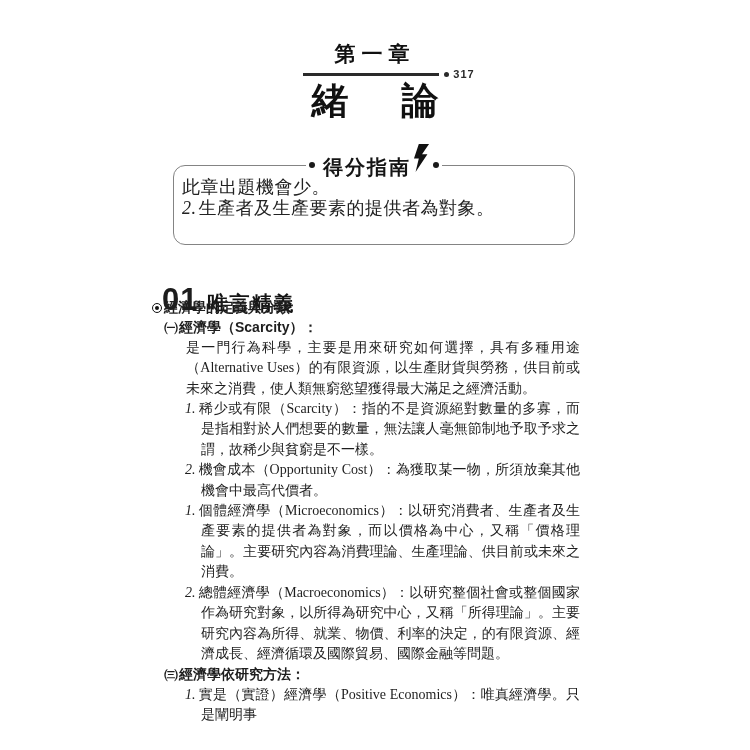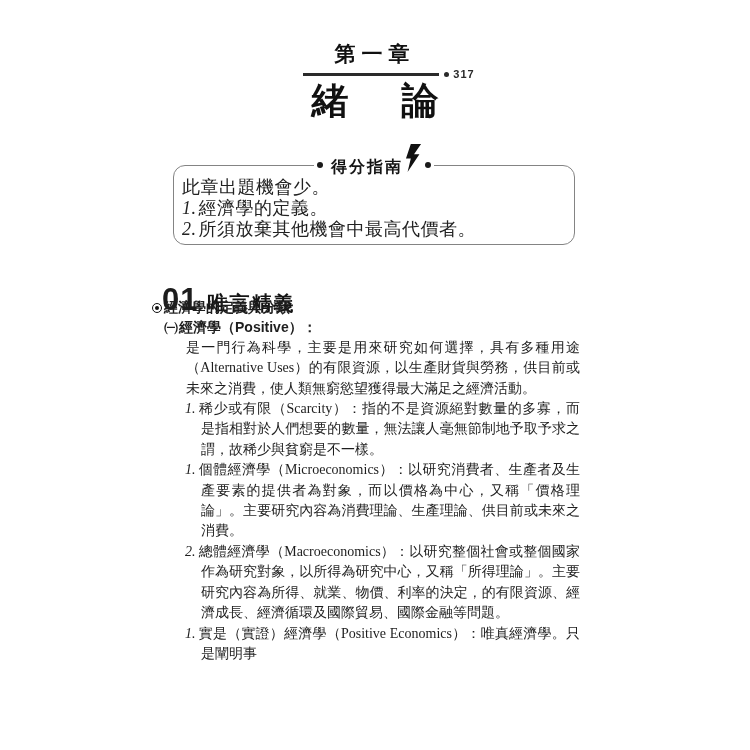--- a/index.html
+++ b/index.html
@@ -40,21 +40,21 @@
     border:1.5px solid #848484; border-radius:12px; background:#fff;
   }
   .guide-label {
     position:absolute; top:-17px; left:50%; transform:translateX(-50%);
     display:flex; align-items:center; background:#ffffff; padding:0 3px;
     white-space:nowrap; height:32px;
   }
   .guide-dot { width:6px; height:6px; border-radius:50%; background:#1a1a1a; flex:none; }
   .guide-title {
     font-family:"Liberation Sans","DejaVu Sans",sans-serif;
-    font-size:16px; font-weight:900; color:#141414; letter-spacing:2px;
+    font-size:20px; font-weight:900; color:#141414; letter-spacing:2px;
     margin:4px 2px 0 8px;
   }
   .bolt { width:17px; height:28px; margin:0 3px 0 0; transform:translateY(-7px); flex:none; }
   .guide-content { padding:11px 14px 0 8px; }
   .guide-line { font-size:18px; line-height:21px; color:#222; letter-spacing:0.5px; }
   .guide-line .num { font-style:italic; margin-right:2px; }
 
   
   .section-header {
     position:absolute; top:254px; left:162px;
@@ -112,33 +112,34 @@
     <div class="guide-label">
       <span class="guide-dot"></span>
       <span class="guide-title">得分指南</span>
       <svg class="bolt" viewBox="0 0 14 26">
         <polygon points="8.5,0 14,0 7.5,9.5 12.5,9.5 1.5,26 4.5,13.5 0,13.5 4.5,0" fill="#111"></polygon>
       </svg>
       <span class="guide-dot"></span>
     </div>
     <div class="guide-content">
         <div class="guide-line"><span>此章出題機會少。</span></div>
-        <div class="guide-line"><span class="num">1.</span><span>經濟學的定義。</span></div>
-        <div class="guide-line"><span class="num">2.</span><span>所須放棄其他機會中最高代價者。</span></div>
+        <div class="guide-line"><span class="num">2.</span><span>生產者及生產要素的提供者為對象。</span></div>
       </div>
   </div>
 
   <div class="section-header">
     <span class="section-number">01</span>
     <span class="section-title">唯言精義</span>
   </div>
 
   <div class="content">
       <div class="blk blk-h1"><span class="fisheye"></span><span class="t">經濟學的定義與分類</span></div>
-      <div class="blk blk-h2"><span class="marker">㈠</span><span class="t">經濟學（Positive）：</span></div>
+      <div class="blk blk-h2"><span class="marker">㈠</span><span class="t">經濟學（Scarcity）：</span></div>
       <div class="blk blk-p"><span class="t">是一門行為科學，主要是用來研究如何選擇，具有多種用途（Alternative Uses）的有限資源，以生產財貨與勞務，供目前或未來之消費，使人類無窮慾望獲得最大滿足之經濟活動。</span></div>
       <div class="blk blk-li"><span class="num">1.</span><span class="t">稀少或有限（Scarcity）：指的不是資源絕對數量的多寡，而是指相對於人們想要的數量，無法讓人毫無節制地予取予求之謂，故稀少與貧窮是不一樣。</span></div>
+      <div class="blk blk-li"><span class="num">2.</span><span class="t">機會成本（Opportunity Cost）：為獲取某一物，所須放棄其他機會中最高代價者。</span></div>
       <div class="blk blk-li"><span class="num">1.</span><span class="t">個體經濟學（Microeconomics）：以研究消費者、生產者及生產要素的提供者為對象，而以價格為中心，又稱「價格理論」。主要研究內容為消費理論、生產理論、供目前或未來之消費。</span></div>
       <div class="blk blk-li"><span class="num">2.</span><span class="t">總體經濟學（Macroeconomics）：以研究整個社會或整個國家作為研究對象，以所得為研究中心，又稱「所得理論」。主要研究內容為所得、就業、物價、利率的決定，的有限資源、經濟成長、經濟循環及國際貿易、國際金融等問題。</span></div>
+      <div class="blk blk-h2"><span class="marker">㈢</span><span class="t">經濟學依研究方法：</span></div>
       <div class="blk blk-li"><span class="num">1.</span><span class="t">實是（實證）經濟學（Positive Economics）：唯真經濟學。只是闡明事</span></div>
     </div>
 
 </div>
 
 </body></html>

